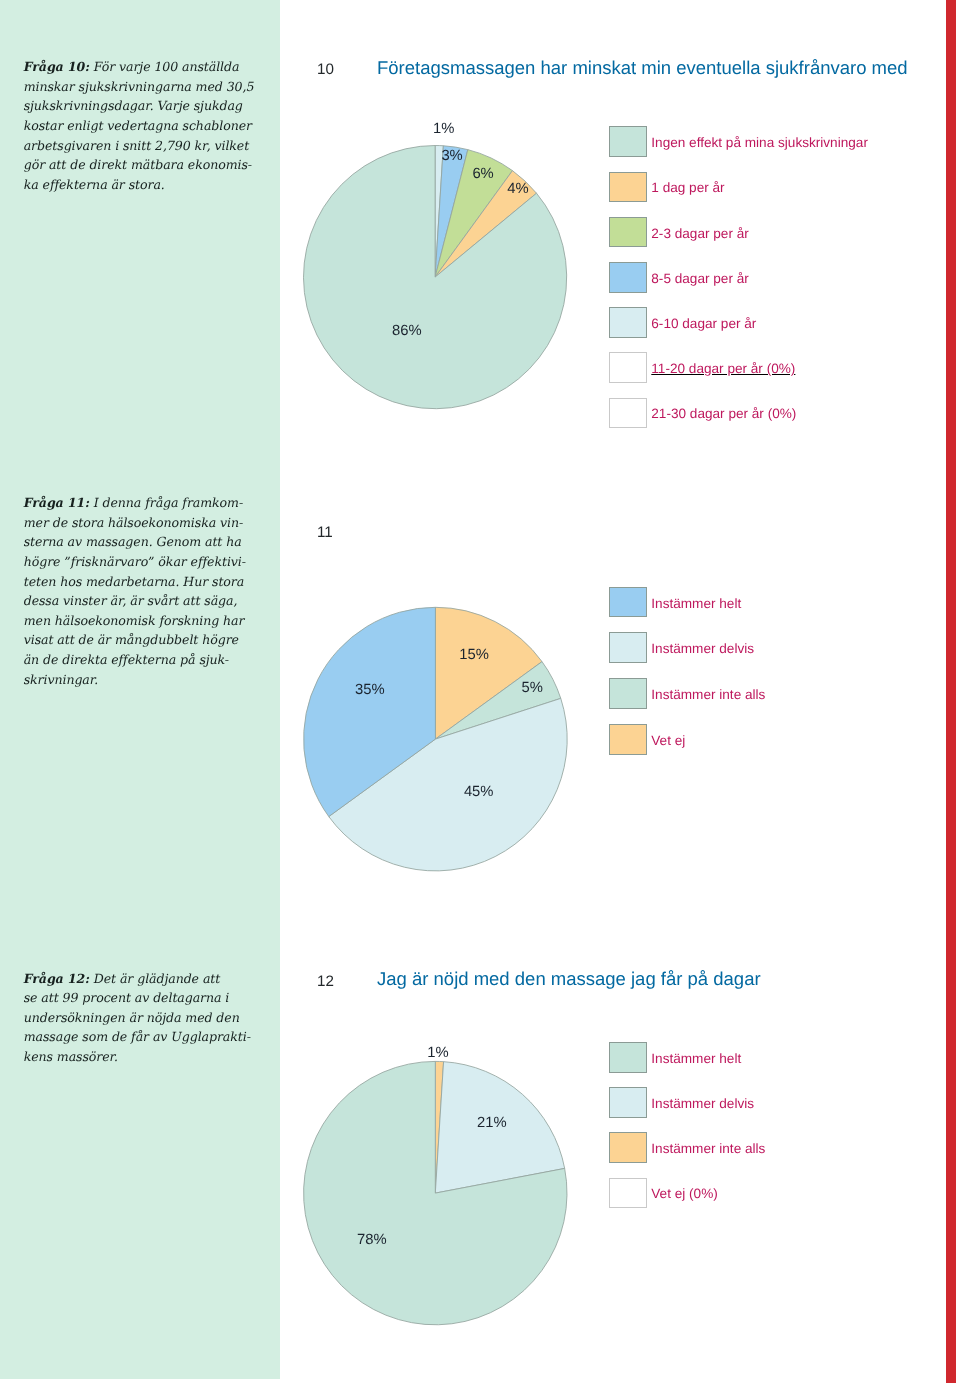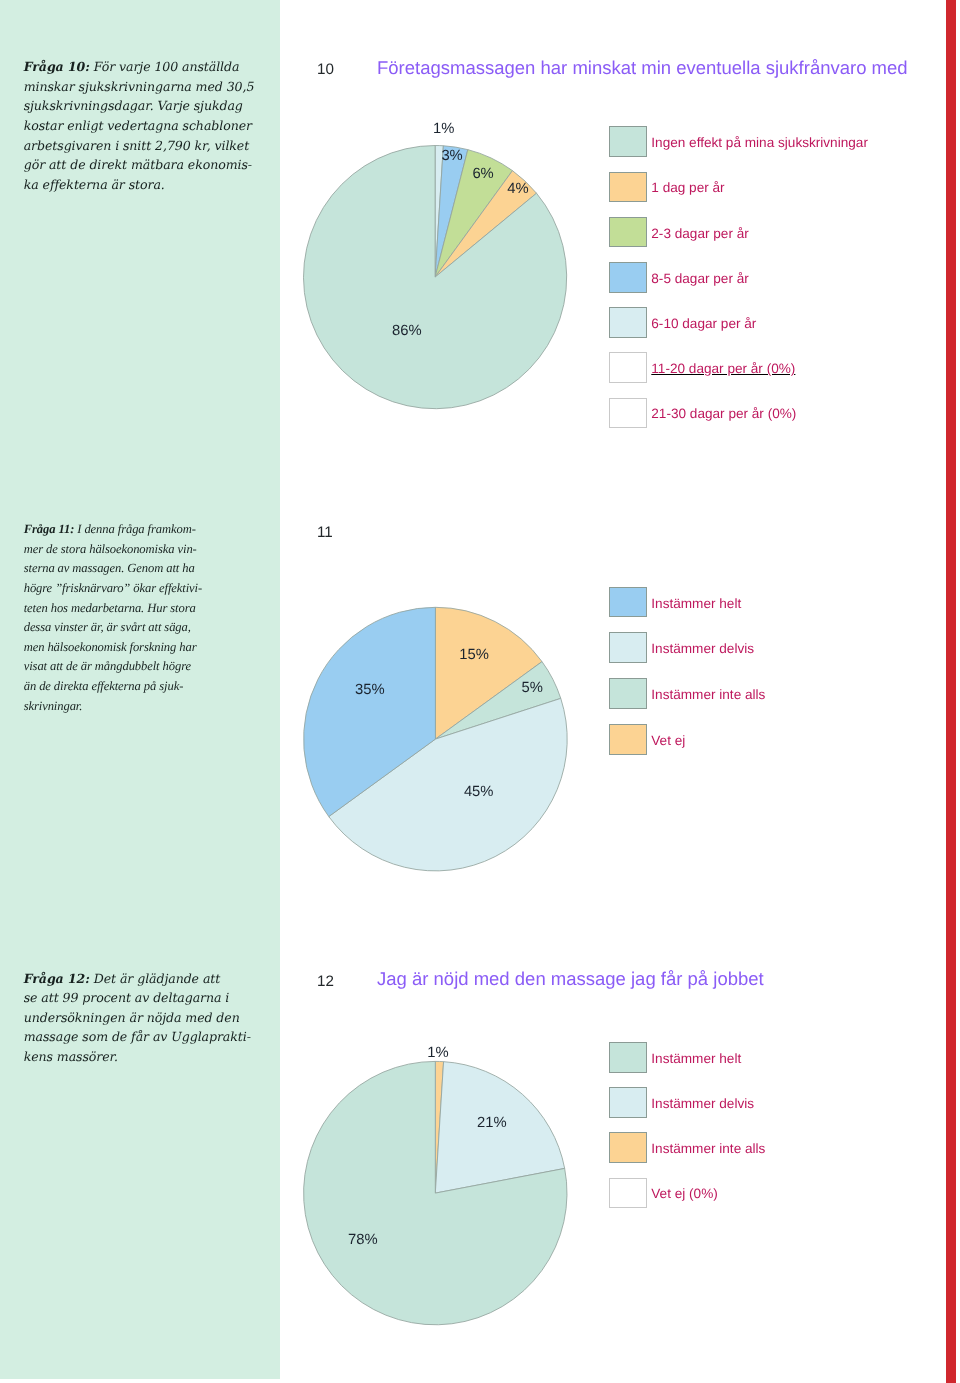--- a/index.html
+++ b/index.html
@@ -10,21 +10,21 @@
   .red-stripe{position:absolute;left:946px;top:0;width:10px;height:1383px;background:#d0282e;}
 
   .qtext{position:absolute;width:250px;color:#17211f;
          font-family:"DejaVu Serif",serif;font-style:italic;
          font-size:12.6px;letter-spacing:-0.1px;}
   .qline{white-space:pre;height:19.65px;line-height:19.65px;}
   .qtext b{font-weight:bold;}
 
   .qnum{position:absolute;font-size:15.2px;color:#23282b;line-height:14px;
         font-family:"Liberation Sans",sans-serif;}
-  .qtitle{position:absolute;font-size:18.5px;color:#8b5cf6;line-height:24px;
+  .qtitle{position:absolute;font-size:18.5px;color:#0369a1;line-height:24px;
           font-family:"Liberation Sans",sans-serif;}
 
   .qsection{position:absolute;left:0;top:0;width:960px;height:1383px;}
   .piesvg{position:absolute;left:0;top:0;pointer-events:none;}
   .pielabels,.legend{position:absolute;left:0;top:0;width:960px;height:1383px;}
   .legend-row{position:absolute;display:flex;align-items:center;}
   .swatch{width:38.5px;height:30.8px;box-sizing:border-box;border:1px solid #8b9b95;}
   .swatch.empty{border-color:#c9c9c9;}
   .legend-label{margin-left:4.3px;position:relative;top:1px;font-size:13.6px;color:#be185d;white-space:nowrap;}
 
@@ -90,21 +90,21 @@
           <div class="legend-label">11-20 dagar per år (0%)</div>
         </div>
         <div class="legend-row" style="left: 608.5px; top: 397.5px;">
           <div class="swatch empty" style="background: rgb(255, 255, 255);"></div>
           <div class="legend-label">21-30 dagar per år (0%)</div>
         </div>
       </div>
   </section>
 
   <section class="qsection">
-    <div class="qtext" style="left:23.7px;top:520px;font-family:Liberation Serif, serif;">
+    <div class="qtext" style="left:23.7px;top:493px;">
         <div class="qline"><b>Fråga 11:</b> I denna fråga framkom-</div>
         <div class="qline">mer de stora hälsoekonomiska vin-</div>
         <div class="qline">sterna av massagen. Genom att ha</div>
         <div class="qline">högre ”frisknärvaro” ökar effektivi-</div>
         <div class="qline">teten hos medarbetarna. Hur stora</div>
         <div class="qline">dessa vinster är, är svårt att säga,</div>
         <div class="qline">men hälsoekonomisk forskning har</div>
         <div class="qline">visat att de är mångdubbelt högre</div>
         <div class="qline">än de direkta effekterna på sjuk-</div>
         <div class="qline">skrivningar.</div>
@@ -144,28 +144,28 @@
 
   <section class="qsection">
     <div class="qtext" style="left:23.7px;top:968.5px;">
         <div class="qline"><b>Fråga 12:</b> Det är glädjande att</div>
         <div class="qline">se att 99 procent av deltagarna i</div>
         <div class="qline">undersökningen är nöjda med den</div>
         <div class="qline">massage som de får av Ugglaprakti-</div>
         <div class="qline">kens massörer.</div>
       </div>
     <div class="qnum" style="left:317px;top:974.5px;">12</div>
-    <div class="qtitle" style="left:377px;top:967px;width:560px;">Jag är nöjd med den massage jag får på jobbet</div>
+    <div class="qtitle" style="left:377px;top:967px;width:560px;">Jag är nöjd med den massage jag får på dagar</div>
     <svg class="piesvg" width="960" height="1383">
         <path d="M 435.3 1193.1 L 435.30 1061.40 A 131.7 131.7 0 0 1 443.57 1061.66 Z" fill="#fcd393" stroke="#93a49e" stroke-width="0.85"></path>
         <path d="M 435.3 1193.1 L 443.57 1061.66 A 131.7 131.7 0 0 1 564.67 1168.42 Z" fill="#d8edf1" stroke="#93a49e" stroke-width="0.85"></path>
         <path d="M 435.3 1193.1 L 564.67 1168.42 A 131.7 131.7 0 1 1 435.30 1061.40 Z" fill="#c5e4da" stroke="#93a49e" stroke-width="0.85"></path>
       </svg>
     <div class="pielabels">
-        <div class="pielabel" style="left: 348px; top: 1232.7px;">78%</div>
+        <div class="pielabel" style="left: 357px; top: 1232.7px;">78%</div>
         <div class="pielabel" style="left: 477px; top: 1116.1px; text-align: center;">21%</div>
         <div class="pielabel" style="left: 427.3px; top: 1045.5px;">1%</div>
       </div>
     <div class="legend">
         <div class="legend-row" style="left: 608.5px; top: 1042.2px;">
           <div class="swatch" style="background: rgb(197, 228, 218);"></div>
           <div class="legend-label">Instämmer helt</div>
         </div>
         <div class="legend-row" style="left: 608.5px; top: 1087.3px;">
           <div class="swatch" style="background: rgb(216, 237, 241);"></div>

